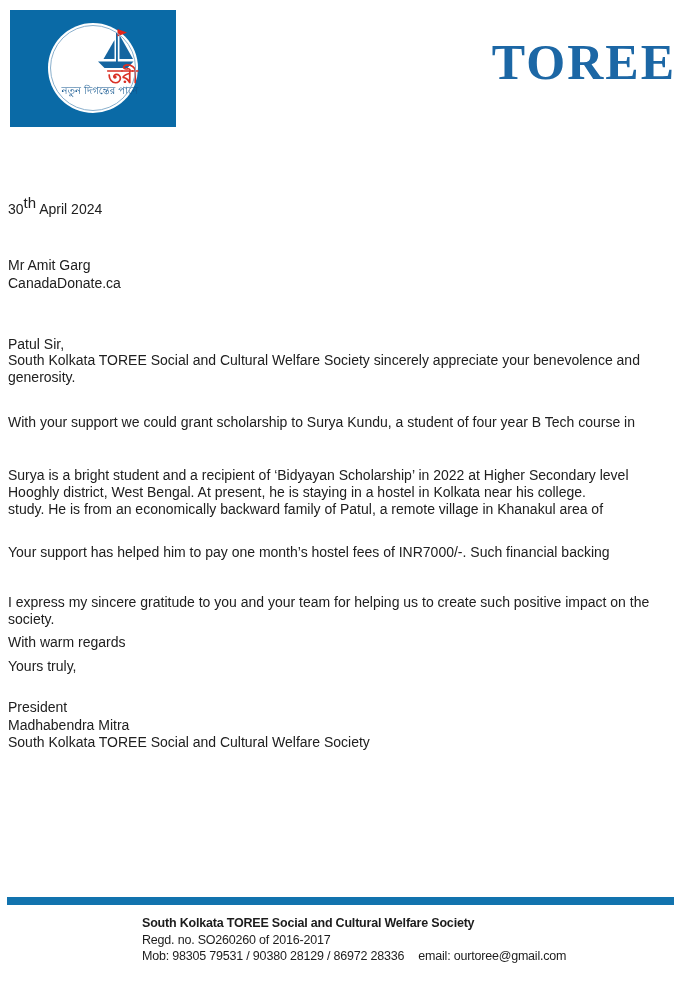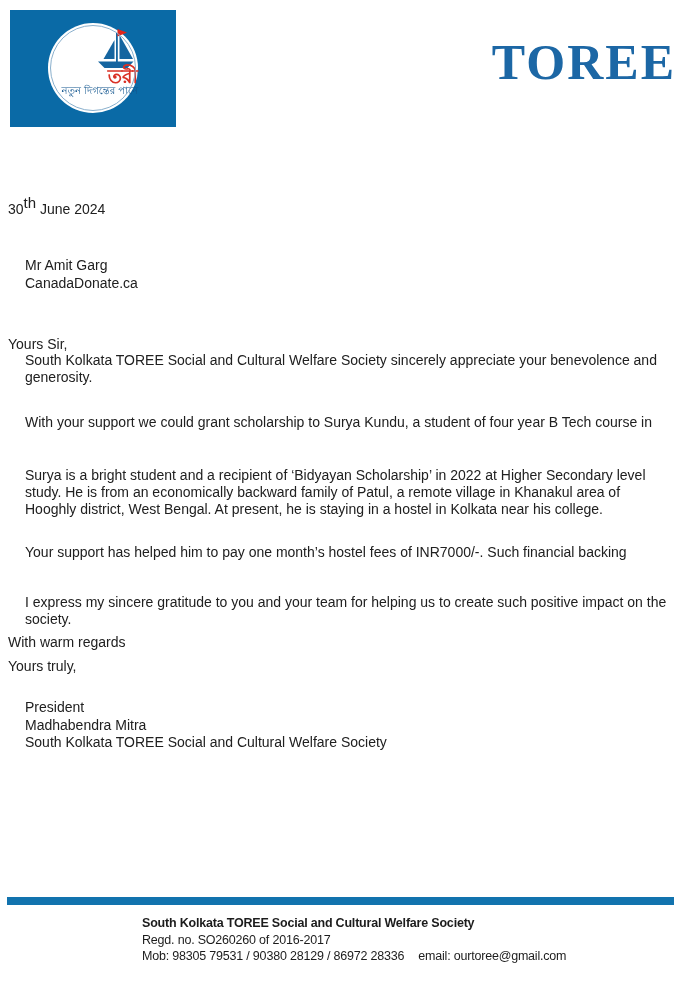--- a/index.html
+++ b/index.html
@@ -41,21 +41,21 @@
   }
   .brand-title {
     right: 9px; top: 36px;
     font-family: Liberation Serif, serif;
     font-weight: bold; font-size: 50px; line-height: 52px;
     letter-spacing: 2px; color: #1c67a5;
   }
 
   
   .bodytext { left: 8px; font-size: 14px; line-height: 17px; white-space: nowrap; }
-  .bodytext div { white-space: nowrap; margin-left: 17px; }
+  .bodytext div { white-space: nowrap; }
   .recipient { line-height: 18px; }
   sup.date-sup { font-size: 15px; vertical-align: super; line-height: 0; margin-top: 8px; }
   .signature { line-height: 17.5px; }
 
   
   .footer-bar { left: 7px; top: 897px; width: 667px; height: 8px; background: #1273ae; }
   .footer-text {
     left: 142px; top: 915px;
     font-size: 12.5px; line-height: 16.6px;
     letter-spacing: -0.2px; color: #1c1c1c;
@@ -77,42 +77,42 @@
       <polygon points="22.5,12 22.5,31 11.5,31" fill="#1565a0"></polygon>
       <path d="M6,33.5 L41.5,33.5 L35.5,40 L12.5,40 Z" fill="#1565a0"></path>
     </svg>
     <div class="logo-bengali">তরী</div>
     <div class="logo-tagline">নতুন দিগন্তের পানে</div>
   </div>
 </div>
 
 <div class="abs brand-title">TOREE</div>
 
-<div class="abs bodytext" style="top:201px"><span>30</span><sup class="date-sup">th</sup><span> June 2024</span></div>
+<div class="abs bodytext" style="top:201px"><span>30</span><sup class="date-sup">th</sup><span> April 2024</span></div>
 
 <div class="abs bodytext recipient" style="top:256px">
   <div>Mr Amit Garg</div>
   <div>CanadaDonate.ca</div>
 </div>
 
-<div class="abs bodytext" style="top:336px">Yours Sir,</div>
+<div class="abs bodytext" style="top:336px">Patul Sir,</div>
 
 <div class="abs bodytext" style="top:352px">
   <div>South Kolkata TOREE Social and Cultural Welfare Society sincerely appreciate your benevolence and</div>
   <div>generosity.</div>
 </div>
 
 <div class="abs bodytext" style="top:414px">
   <div>With your support we could grant scholarship to Surya Kundu, a student of four year B Tech course in</div>
 </div>
 
 <div class="abs bodytext" style="top:467px">
   <div>Surya is a bright student and a recipient of ‘Bidyayan Scholarship’ in 2022 at Higher Secondary level</div>
+  <div>Hooghly district, West Bengal. At present, he is staying in a hostel in Kolkata near his college.</div>
   <div>study. He is from an economically backward family of Patul, a remote village in Khanakul area of</div>
-  <div>Hooghly district, West Bengal. At present, he is staying in a hostel in Kolkata near his college.</div>
 </div>
 
 <div class="abs bodytext" style="top:544px">
   <div>Your support has helped him to pay one month’s hostel fees of INR7000/-. Such financial backing</div>
 </div>
 
 <div class="abs bodytext" style="top:594px">
   <div>I express my sincere gratitude to you and your team for helping us to create such positive impact on the</div>
   <div>society.</div>
 </div>

